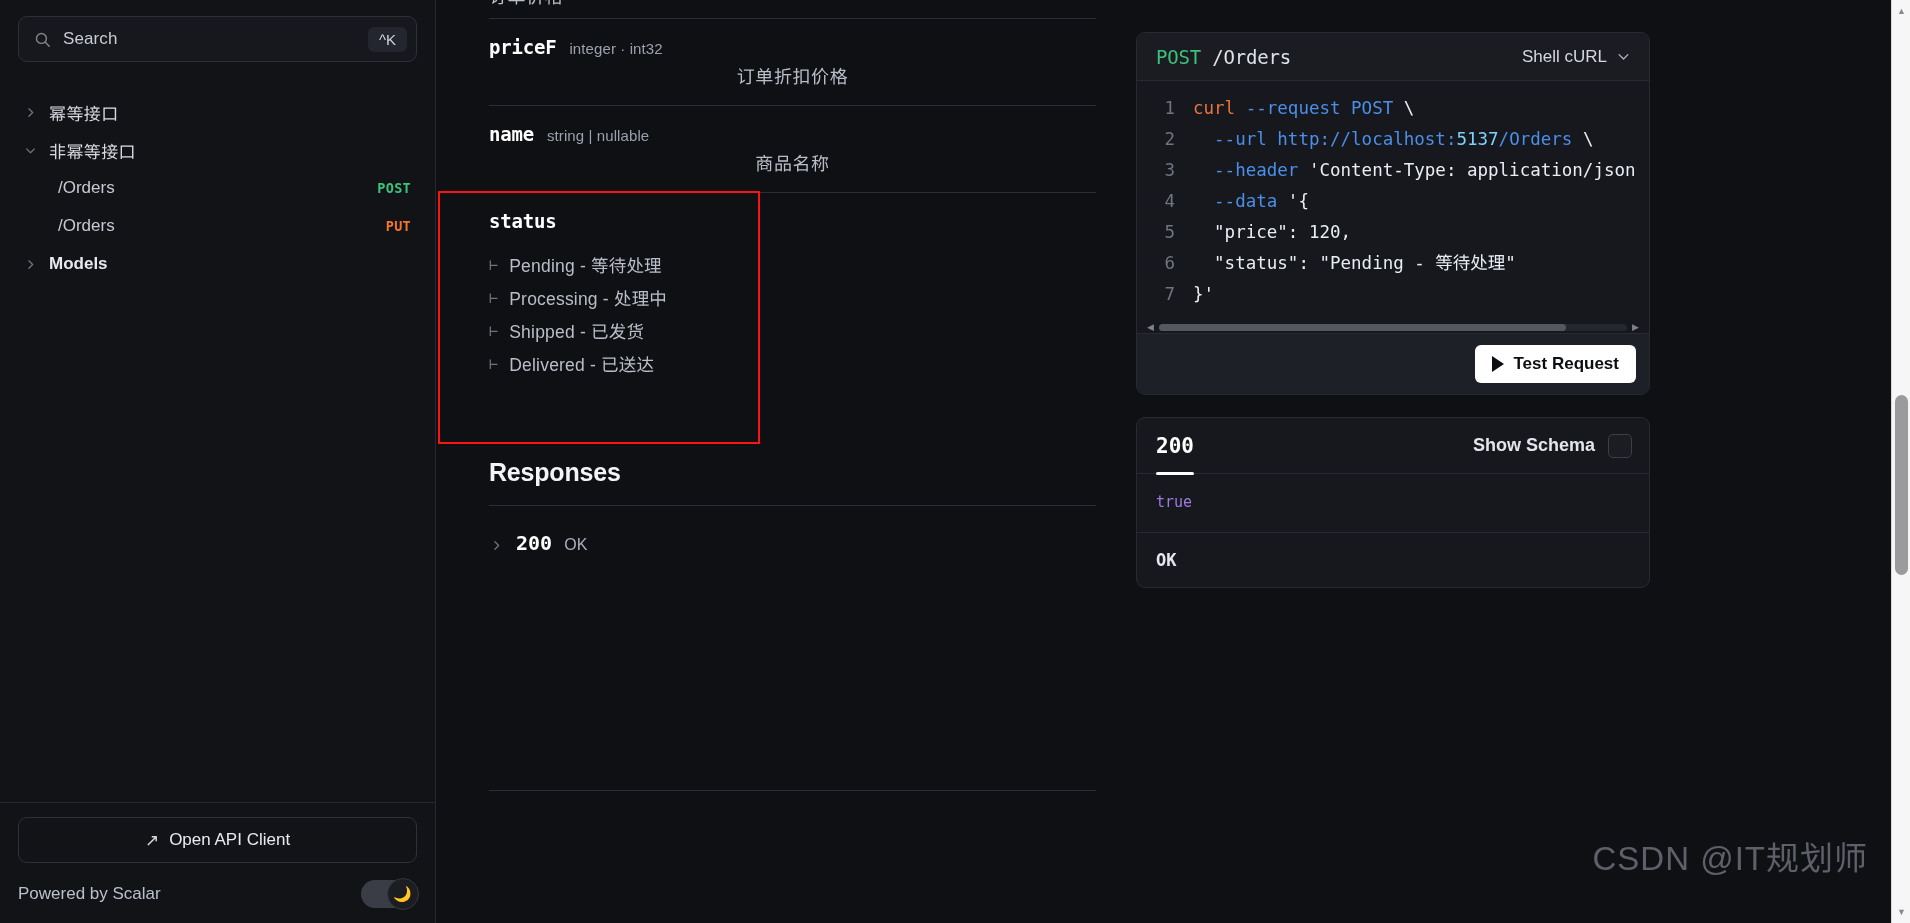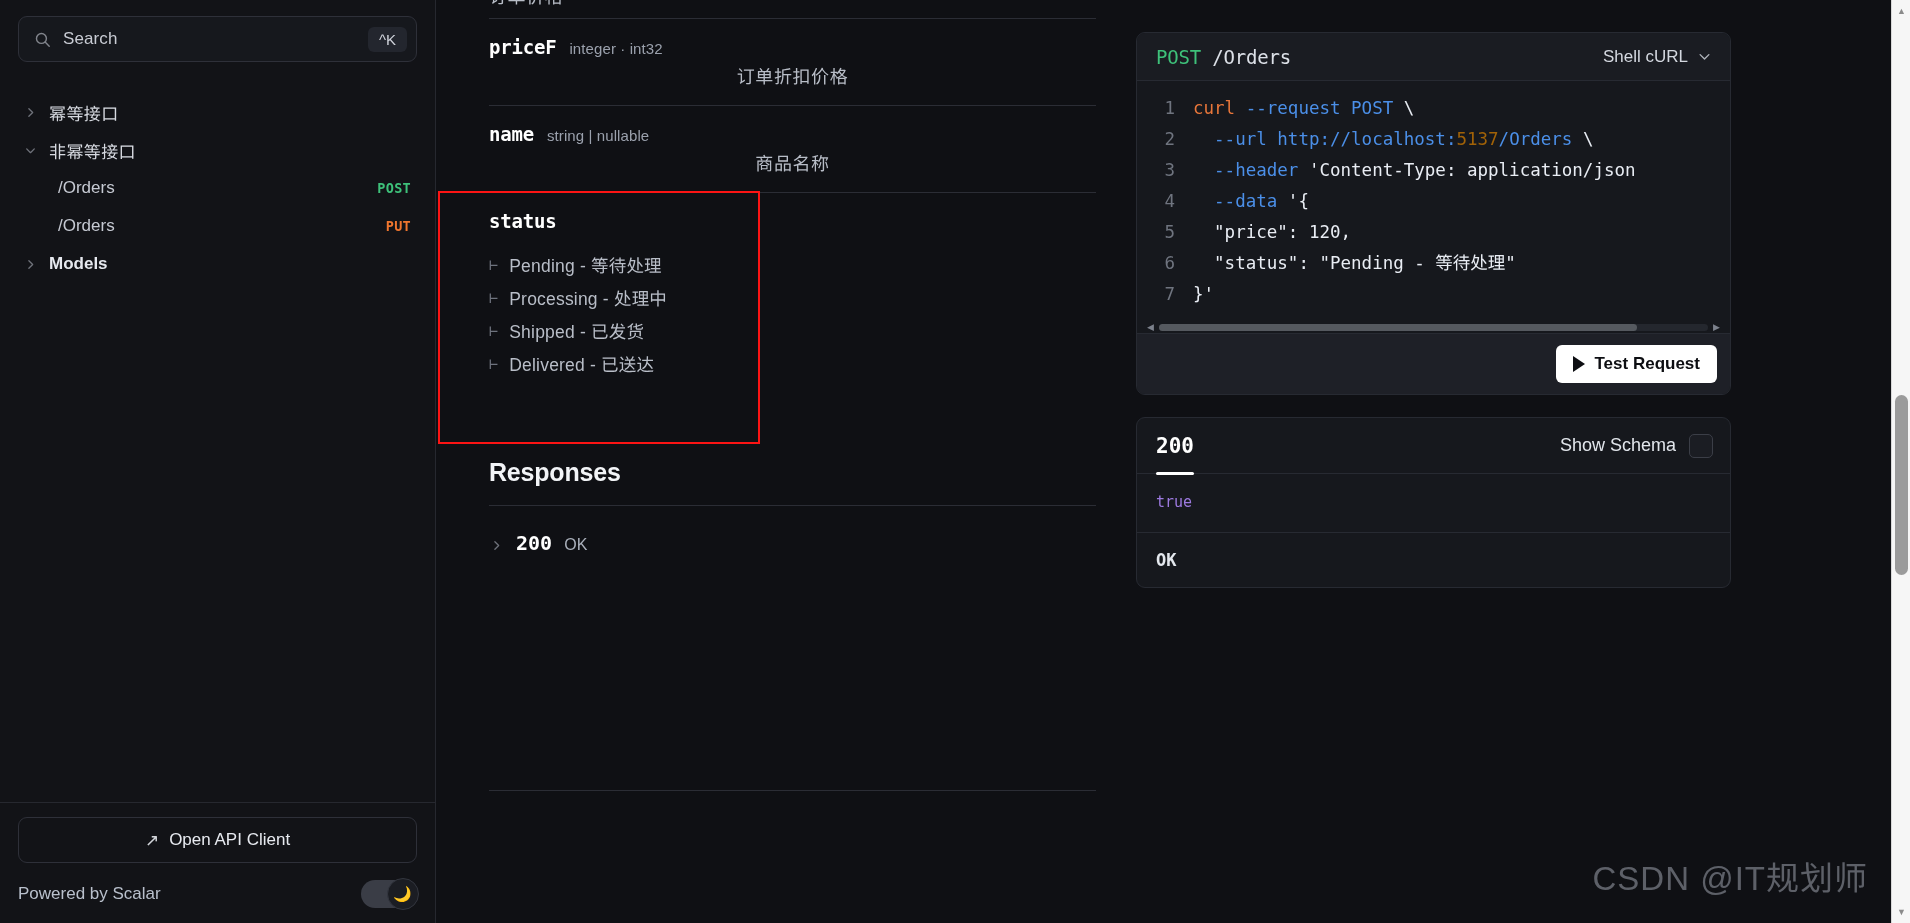--- a/index.html
+++ b/index.html
@@ -290,21 +290,21 @@
   
   .code-col {
     flex: 1 1 auto;
     padding: 32px 0 0 0;
     display: flex;
     flex-direction: column;
     align-items: flex-start;
   }
 
   .panel {
-    width: 595px;
+    width: 514px;
     border: 1px solid #272a32;
     border-radius: 9px;
     background: #16181d;
     overflow: hidden;
   }
 
   .panel-head {
     height: 48px;
     display: flex;
     align-items: center;
@@ -346,21 +346,21 @@
     width: 38px;
     text-align: right;
     color: #6f747f;
     margin-right: 18px;
     user-select: none;
   }
   .c-cmd  { color: #e8763a; }
   .c-flag { color: #4b8fe8; }
   .c-kw   { color: #4b8fe8; }
   .c-str  { color: #e9edf4; }
-  .c-num  { color: #a16207; text-align: center; }
+  .c-num  { color: #7dd3fc; text-align: center; }
   .c-pun  { color: #e9edf4; }
 
   .hscroll {
     margin: 6px 10px 0 10px;
     height: 11px;
     display: flex;
     align-items: center;
     gap: 5px;
   }
   .hs-arrow { color: #7c818c; font-size: 9px; line-height: 1; flex: 0 0 auto; }
@@ -424,21 +424,21 @@
   .resp-status::after {
     content: "";
     position: absolute;
     left: 0; right: 0;
     bottom: -17px;
     height: 3px;
     background: #ffffff;
     border-radius: 2px;
   }
   .schema-toggle { display: flex; align-items: center; gap: 13px; cursor: pointer; }
-  .schema-label { color: #e2e6ec; font-size: 18px; font-weight: 400; }
+  .schema-label { color: #e2e6ec; font-size: 18px; font-weight: 700; }
   .checkbox {
     width: 24px; height: 24px;
     border: 1px solid #3b3e47;
     border-radius: 5px;
     background: #1b1d23;
   }
 
   .resp-body {
     padding: 19px 19px 21px 19px;
     border-bottom: 1px solid #272a32;
@@ -453,21 +453,21 @@
     font-family: "DejaVu Sans Mono", monospace;
     font-size: 17px;
     color: #e4e8ee;
     font-weight: 700;
   }
 
   
   .watermark {
     position: absolute;
     right: 42px;
-    bottom: 23px;
+    bottom: 43px;
     font-size: 33px;
     color: #5d6068;
     letter-spacing: 1px;
     pointer-events: none;
     user-select: none;
     white-space: nowrap;
     font-family: "Liberation Sans", "DejaVu Sans", sans-serif;
   }
 
   

